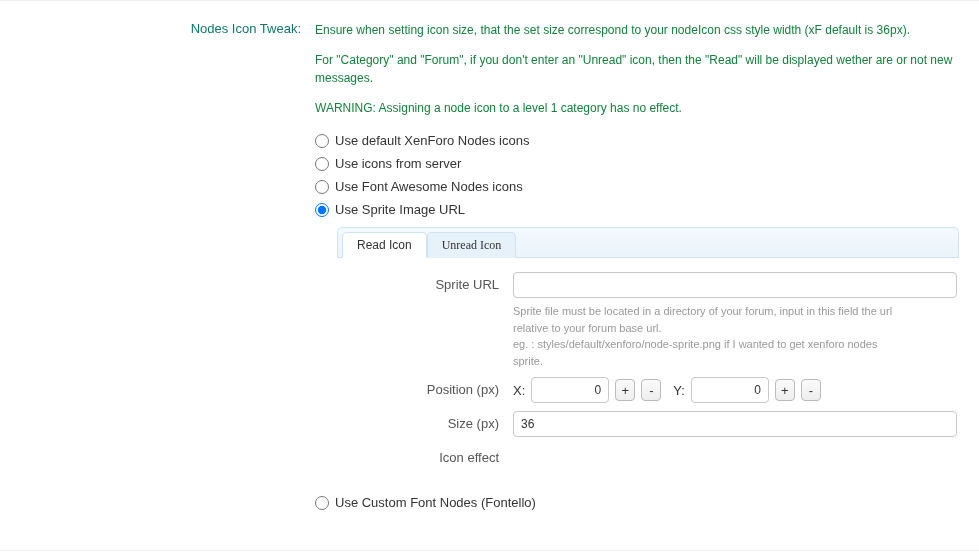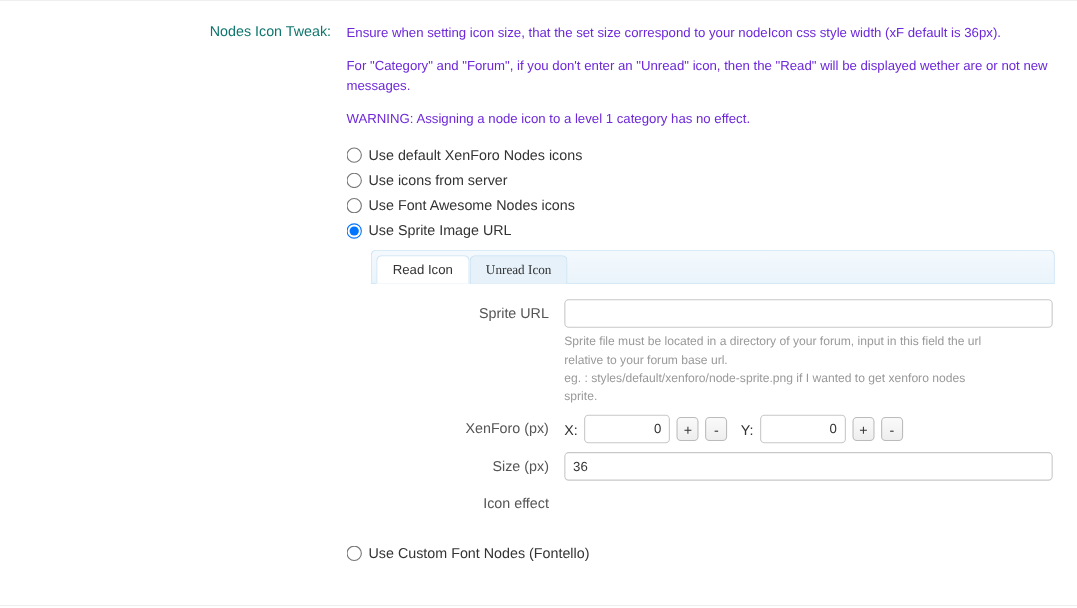--- a/index.html
+++ b/index.html
@@ -21,21 +21,21 @@
     padding-right: 14px;
     color: #0f766e;
     font-size: 13px;
     padding-top: 0;
   }
   .field-body {
     flex: 1;
     padding-right: 20px;
   }
   .hint {
-    color: #6d28d9;
+    color: #15803d;
     font-size: 12px;
     line-height: 1.5;
     margin-bottom: 12px;
   }
   .radio-row {
     display: flex;
     align-items: center;
     padding: 4px 0;
     font-size: 13px;
     color: #333;
@@ -185,21 +185,21 @@
       <div class="form-row">
         <div class="row-label">Sprite URL</div>
         <div class="row-input">
           <input class="text-input wide" type="text" value="" style="">
           <div class="subhint" style="white-space: pre-line;">Sprite file must be located in a directory of your forum, input in this field the url relative to your forum base url.
 eg. : styles/default/xenforo/node-sprite.png if I wanted to get xenforo nodes sprite.</div>
         </div>
       </div>
 
       <div class="form-row">
-        <div class="row-label">XenForo (px)</div>
+        <div class="row-label">Position (px)</div>
         <div class="row-input pos-row">
           <span>X:</span>
           <input class="text-input num" type="text" value="0" style="">
           <button class="spin-btn">+</button>
           <button class="spin-btn">-</button>
           <span style="margin-left:6px">Y:</span>
           <input class="text-input num" type="text" value="0" style="">
           <button class="spin-btn">+</button>
           <button class="spin-btn">-</button>
         </div>

